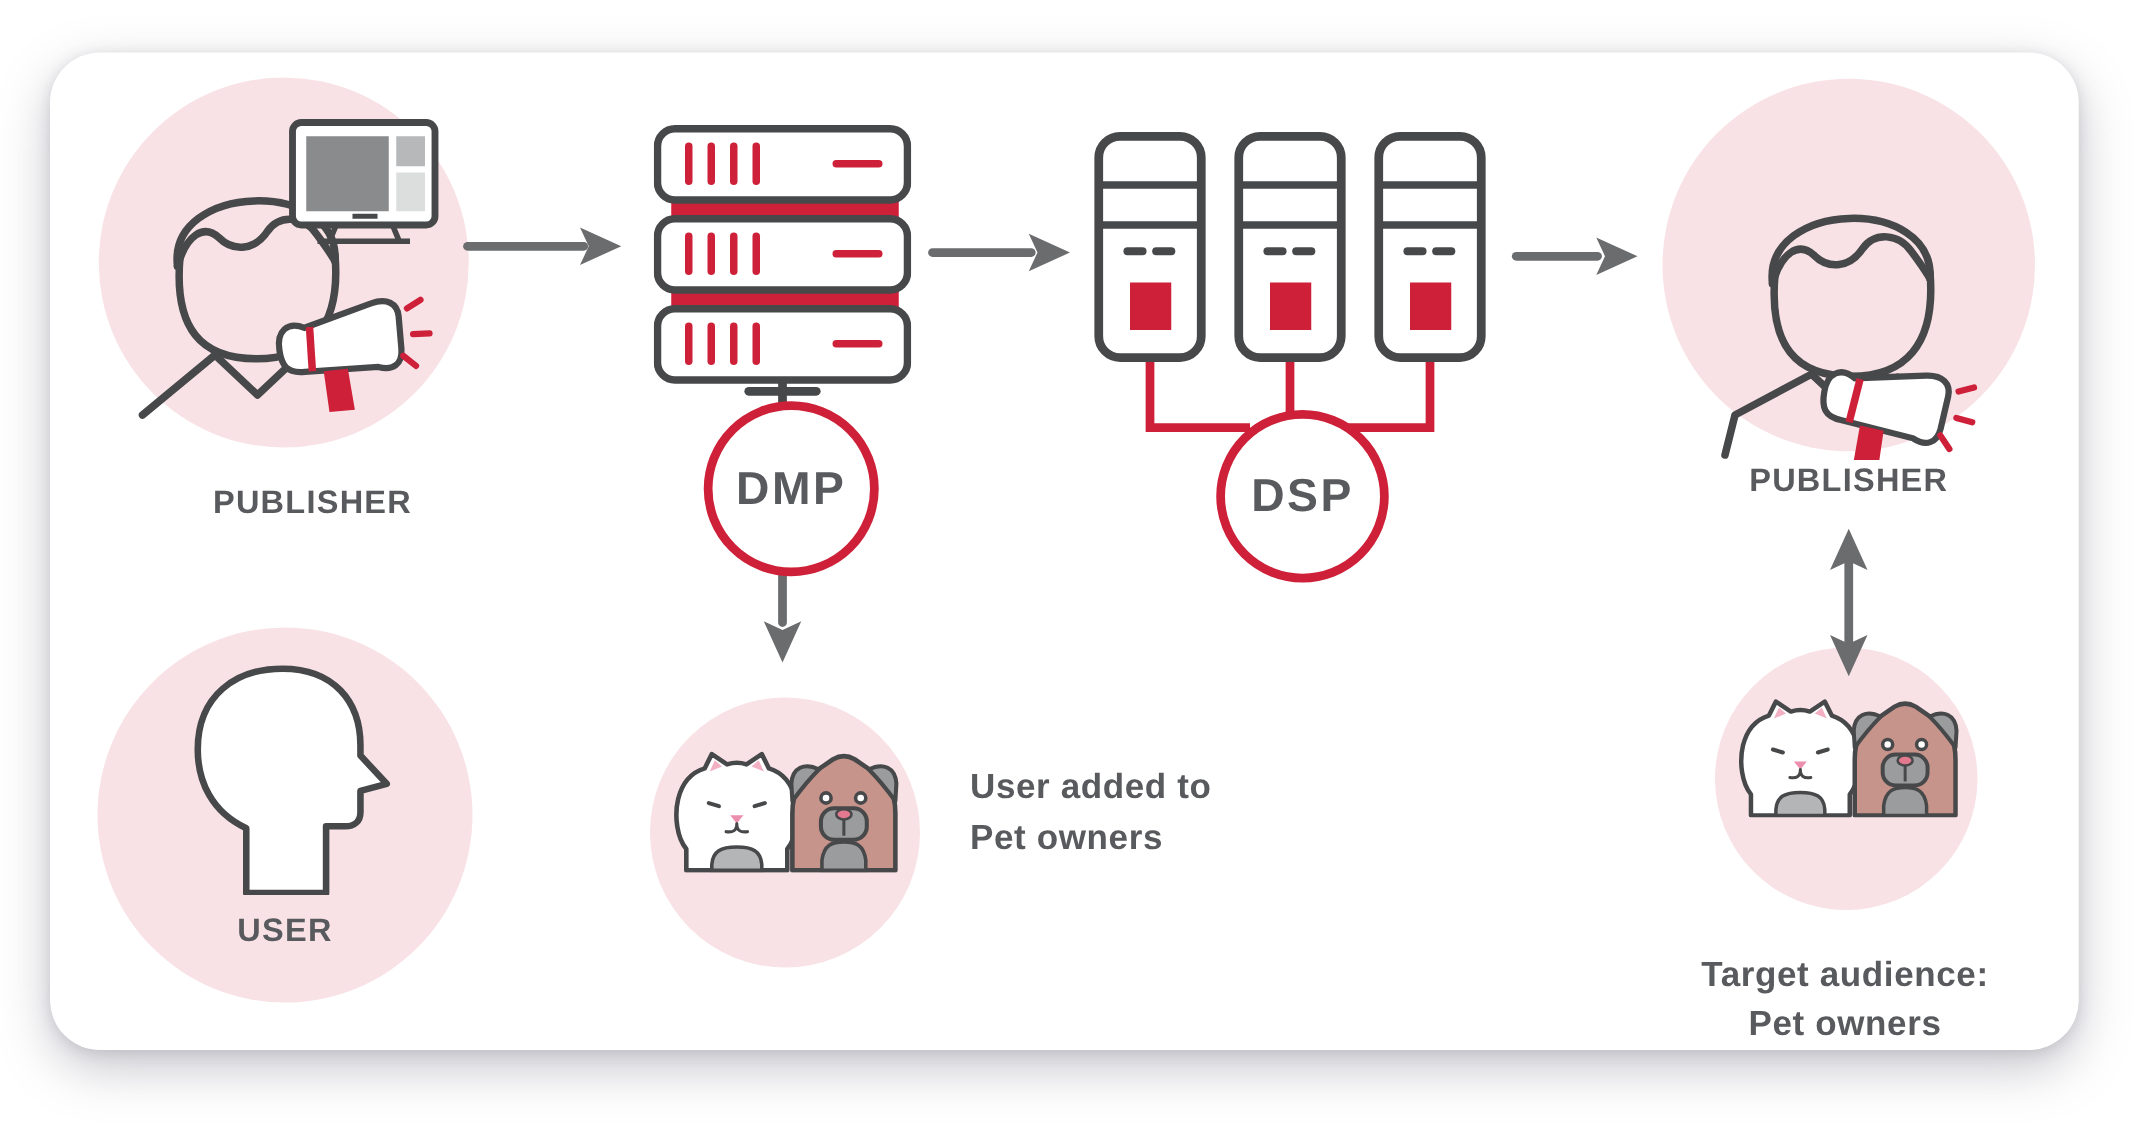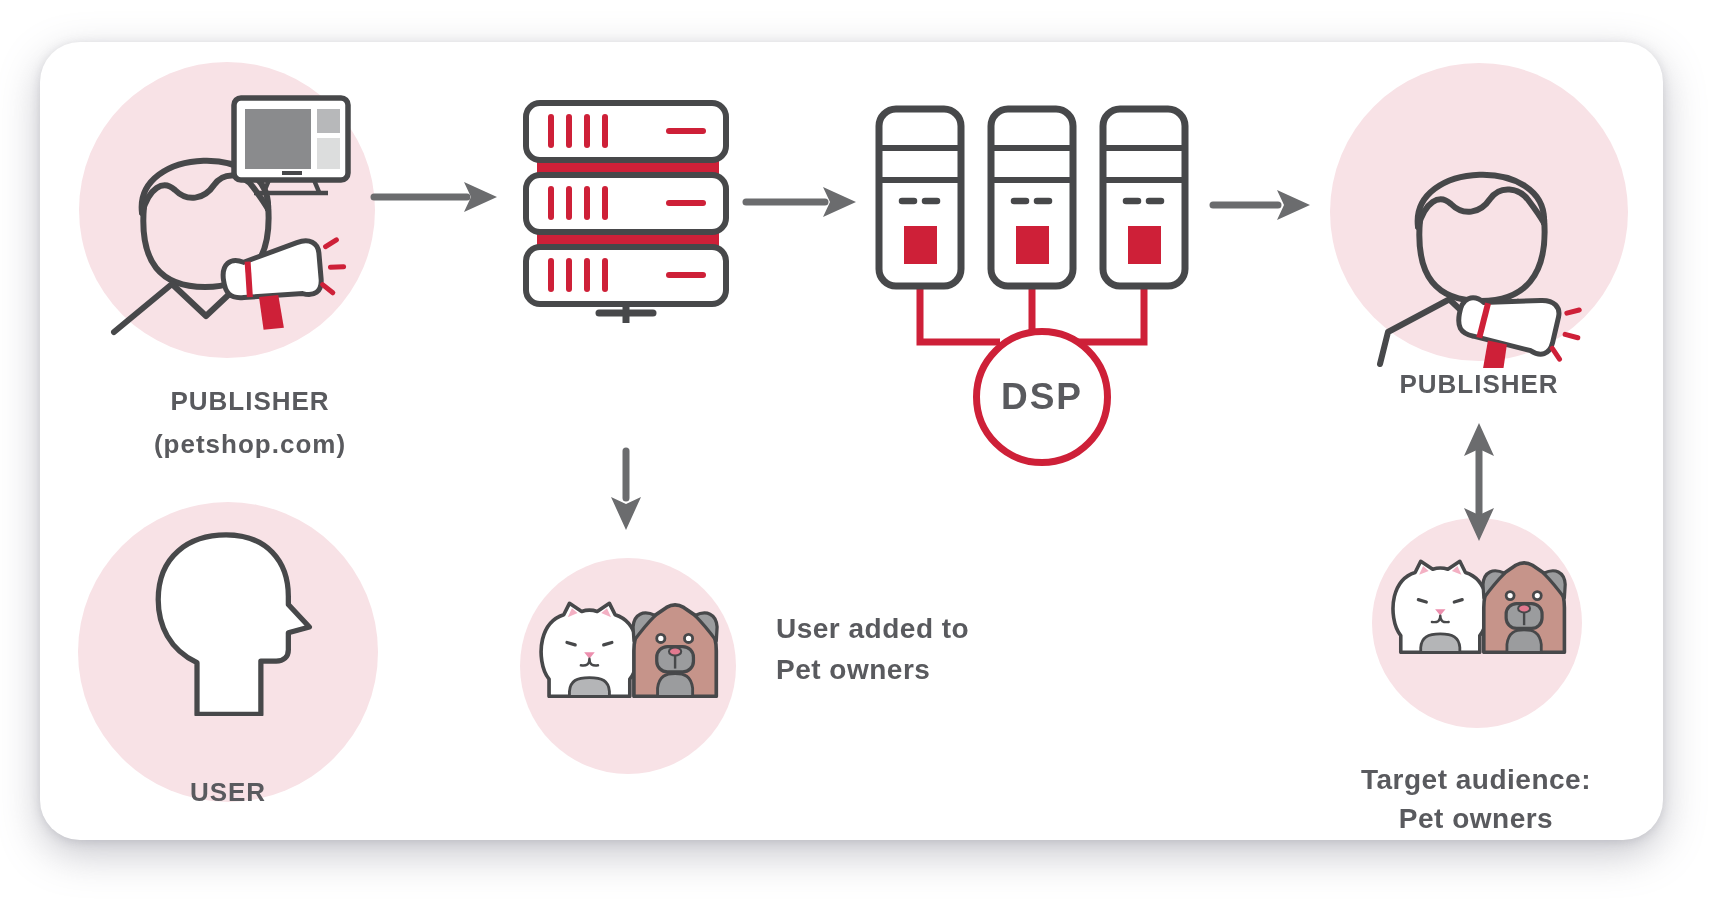--- a/index.html
+++ b/index.html
@@ -173,30 +173,32 @@
     <use href="#mega" transform="translate(118,156) rotate(24)"></use>
   </svg>
 
   <svg class="abs" style="left:536px;top:600px;" width="186" height="98" viewBox="0 0 228 120">
     <use href="#pets"></use>
   </svg>
   <svg class="abs" style="left:1388px;top:558px;" width="182" height="96" viewBox="0 0 228 120">
     <use href="#pets"></use>
   </svg>
 
+  <div class="node-circle" style="left:563px;top:321px;width:126px;height:126px;">
+    <span>DMP</span>
+  </div>
   <div class="node-circle" style="left:973px;top:328px;width:124px;height:124px;align-items:center;">
     <span>DSP</span>
   </div>
 
   <div class="lbl" style="left:60px;top:380px;width:380px;">
     <div>PUBLISHER</div>
-    <div>(petshop.com)</div>
-  </div>
-
-  <div class="lbl" style="left:78px;top:723px;width:300px;margin-top:48px;">USER</div>
+  </div>
+
+  <div class="lbl" style="left:78px;top:723px;width:300px;">USER</div>
 
   <div class="lbl" style="left:1282px;top:363px;width:394px;">PUBLISHER</div>
 
   <div class="note" style="left:776px;top:608px;width:320px;">
     <div>User added to</div>
     <div>Pet owners</div>
   </div>
 
   <div class="note center" style="left:1290px;top:740px;width:372px;margin-top:20px;">
     <div>Target audience:</div>

